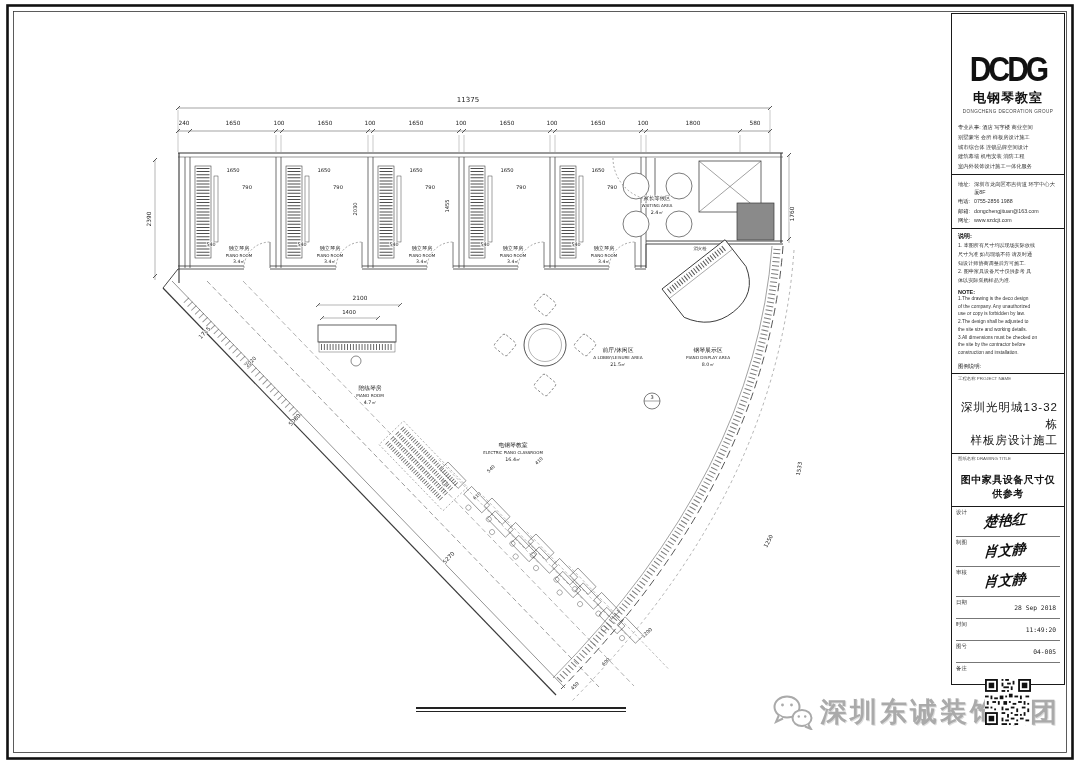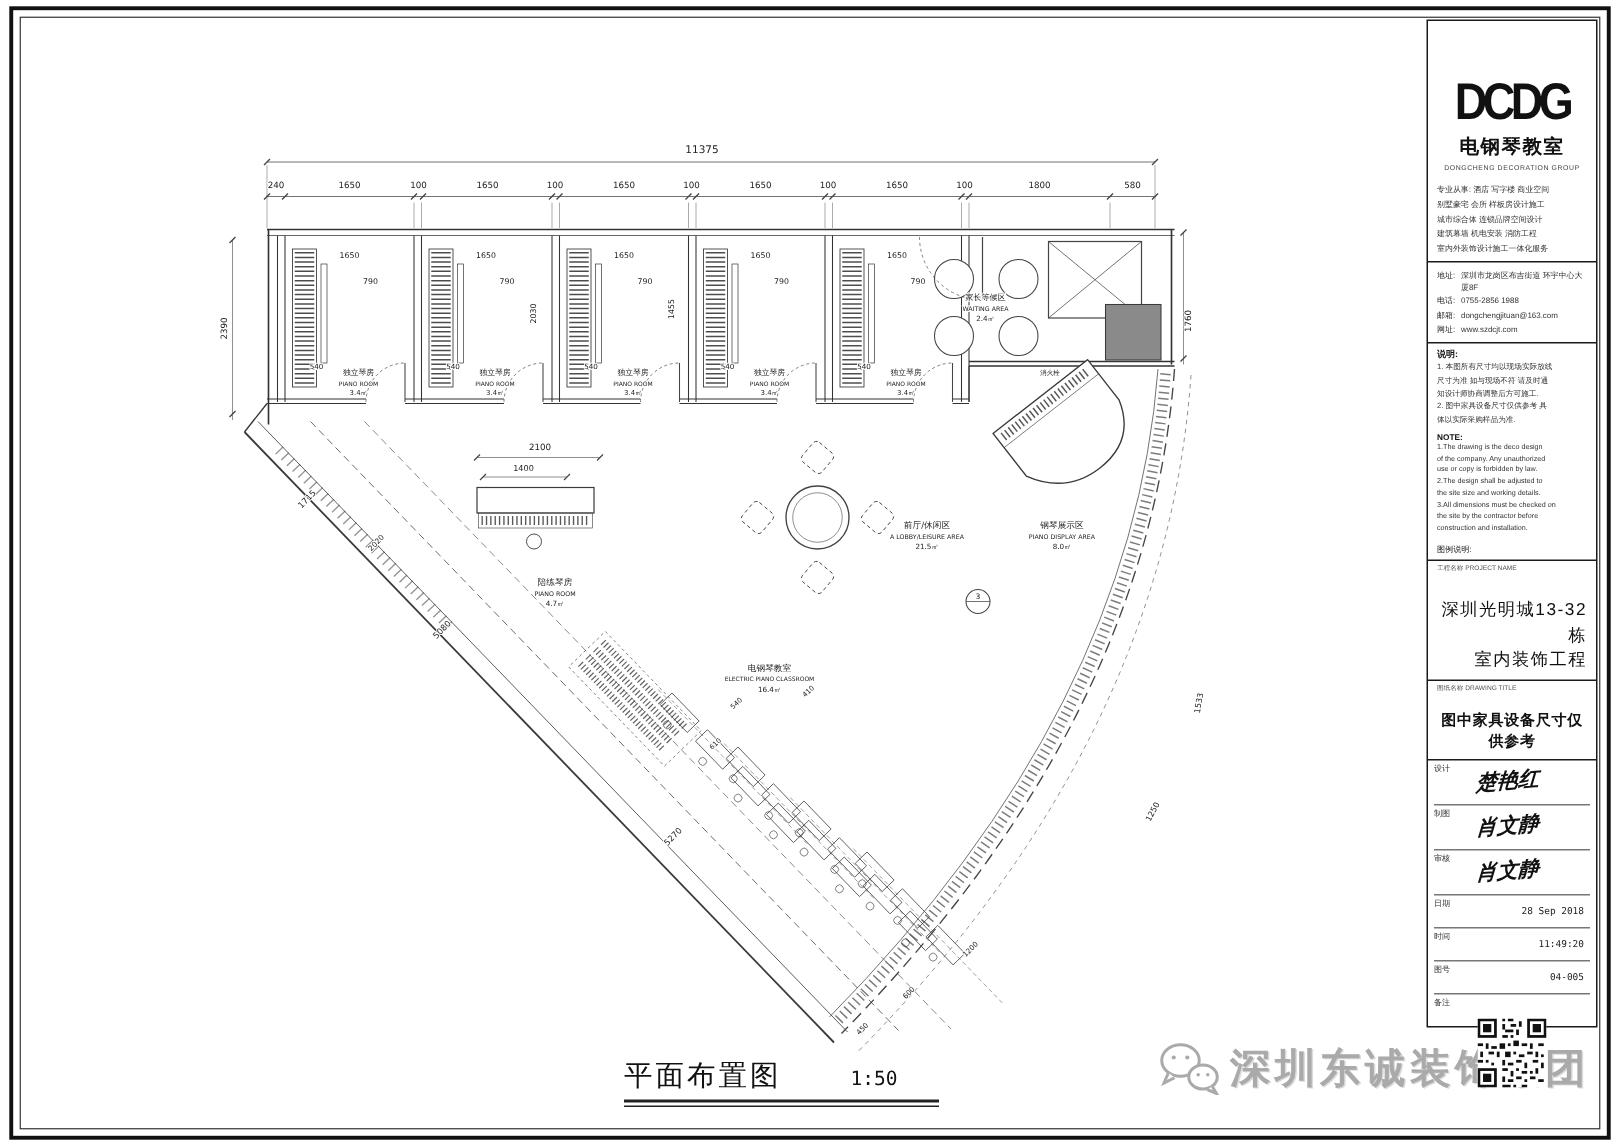--- a/index.html
+++ b/index.html
@@ -370,21 +370,21 @@
           <div class="row">3.All dimensions must be checked on</div>
           <div class="row">the site by the contractor before</div>
           <div class="row">construction and installation.</div>
         </div>
       <div class="legend-title">图例说明:</div>
     </div>
     <div class="tb-sec tb-border proj">
       <div class="tiny-label">工程名称 PROJECT NAME</div>
       <div class="proj-name">
         <div>深圳光明城13-32栋</div>
-        <div>室内装饰工程</div>
+        <div>样板房设计施工</div>
       </div>
     </div>
     <div class="tb-sec tb-border dwg">
       <div class="tiny-label">图纸名称 DRAWING TITLE</div>
       <div class="dwg-title">图中家具设备尺寸仅供参考</div>
     </div>
     <div class="tb-sec tb-border sig-rows" style="padding:0 4px;">
         <div class="row">
           <span class="lbl">设计</span>
           <span class="val">楚艳红</span>
@@ -479,24 +479,20 @@
             <rect x="22" y="22" width="2" height="1"></rect>
           <rect x="9" y="24" width="3" height="1"></rect>
             <rect x="13" y="24" width="1" height="1"></rect>
             <rect x="16" y="24" width="2" height="1"></rect>
         </g>
       </svg>
     </div>
   </aside>
 
   <div class="caption">
-    <div class="caption-row">
-      <span class="caption-title">平面布置图</span>
-      <span class="caption-scale">1:50</span>
-    </div>
     <div class="cap-line1"></div>
     <div class="cap-line2"></div>
   </div>
 
   <div class="watermark">
     <svg width="42" height="36" viewBox="0 0 42 36">
       <g fill="#fff" stroke="#a3a3a3" stroke-width="2">
         <ellipse cx="15" cy="13" rx="12.5" ry="10.5"></ellipse>
         <path d="M7 21 l-3 7 7-3.5" fill="#fff"></path>
         <ellipse cx="30" cy="24" rx="9.5" ry="8"></ellipse>

